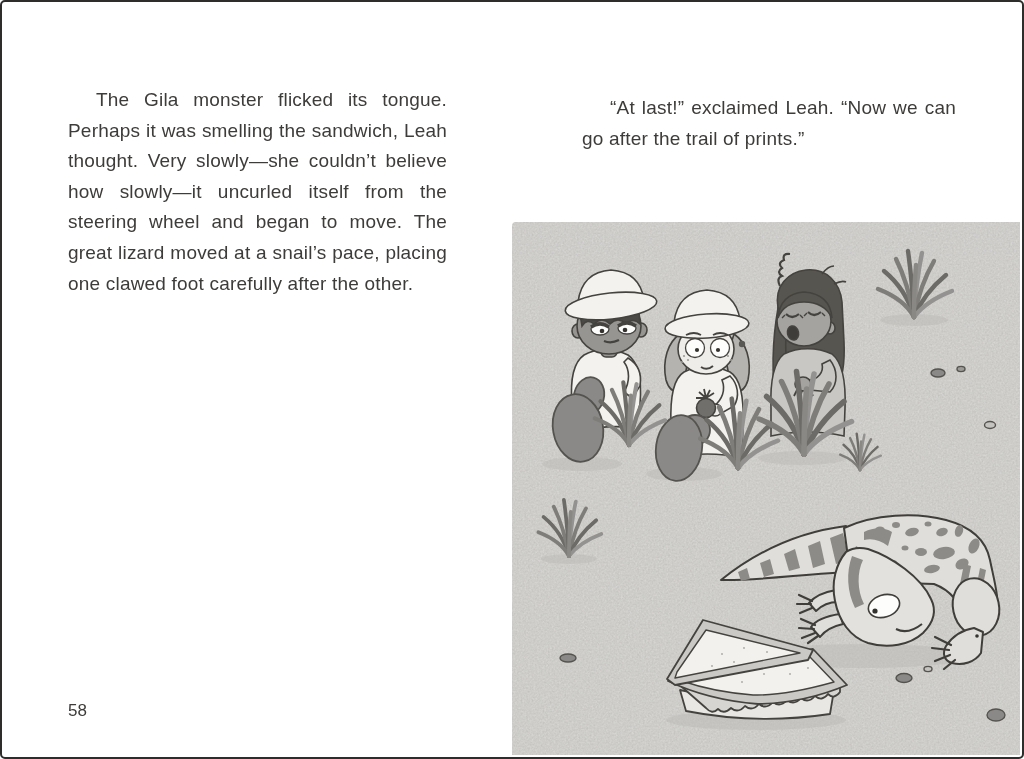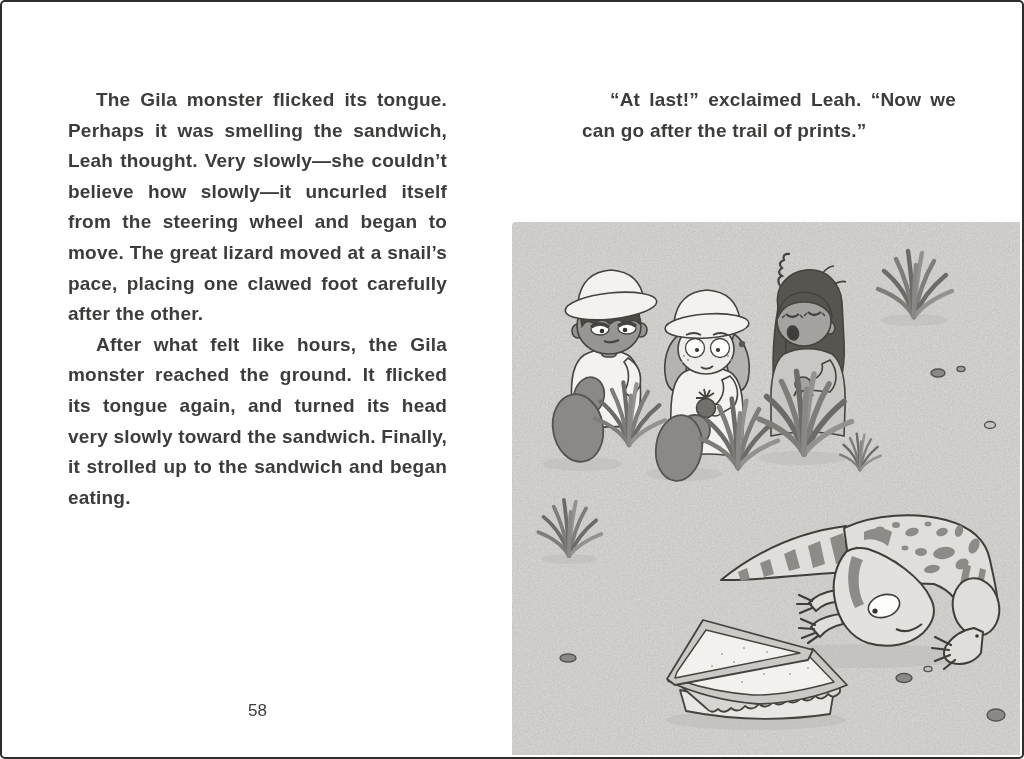--- a/index.html
+++ b/index.html
@@ -9,43 +9,41 @@
     font-family:"Liberation Sans","DejaVu Sans",sans-serif;
   }
   .frame{
     position:absolute;inset:0;border:2px solid var(--frame-border,#2e2d2b);
     border-radius:5px;box-sizing:border-box;pointer-events:none;z-index:10;
   }
   .text-block{
     position:absolute;color:var(--text-ink,#3e3c3a);
     font-size:19px;line-height:30.6px;letter-spacing:.2px;
     text-align:justify;
-    font-weight:bold;
   }
   .text-block p{margin:0;text-indent:28px}
   #left-text{left:68px;top:85px;width:379px}
-  #right-text{left:582px;top:85px;width:374px}
+  #right-text{left:582px;top:93px;width:374px}
   .page-number{
-    position:absolute;left:68px;top:701px;width:379px;text-align:center;
+    position:absolute;left:68px;top:701px;width:379px;
     font-size:17px;color:var(--text-ink,#3e3c3a);
   }
   #illustration{
     position:absolute;left:512px;top:222px;width:508px;height:533px;
     border-radius:4px 0 0 0;display:block;
   }
 </style>
 </head>
 <body>
 
 <main>
 
   <section>
     <div class="text-block" id="left-text">
       <p>The Gila monster flicked its tongue. Perhaps it was smelling the sandwich, Leah thought. Very slowly—she couldn’t believe how slowly—it uncurled itself from the steering wheel and began to move. The great lizard moved at a snail’s pace, placing one clawed foot carefully after the other.</p>
-      <p>After what felt like hours, the Gila monster reached the ground. It flicked its tongue again, and turned its head very slowly toward the sandwich. Finally, it strolled up to the sandwich and began eating.</p>
     </div>
     <div class="page-number">58</div>
   </section>
 
   <section>
     <div class="text-block" id="right-text">
       <p>“At last!” exclaimed Leah. “Now we can go after the trail of prints.”</p>
     </div>
 
     <svg id="illustration" viewBox="0 0 508 533" preserveAspectRatio="none" xmlns="http://www.w3.org/2000/svg">

